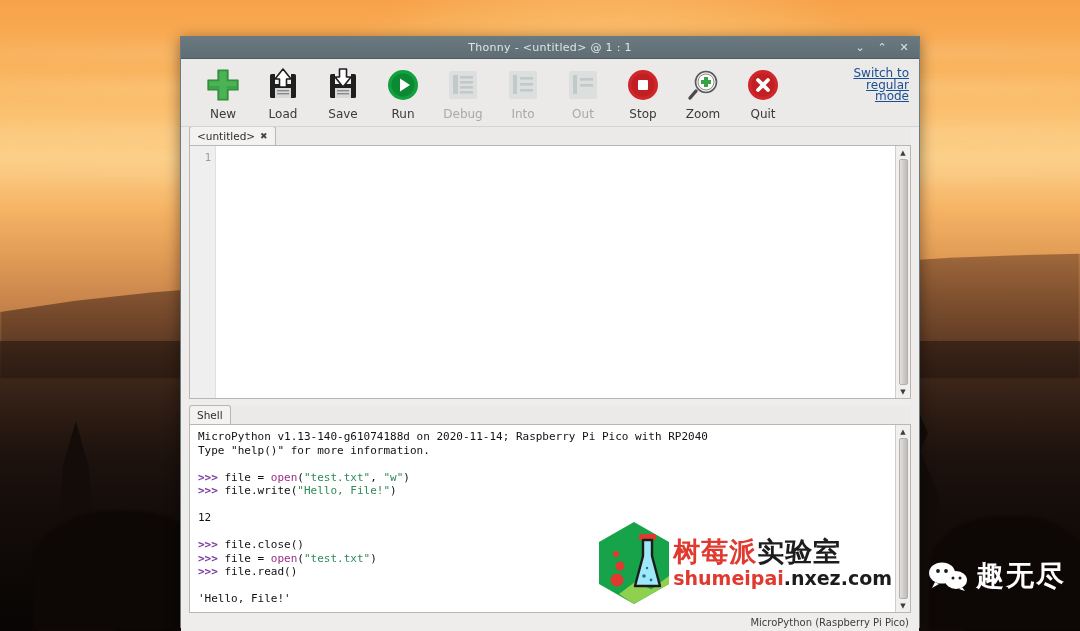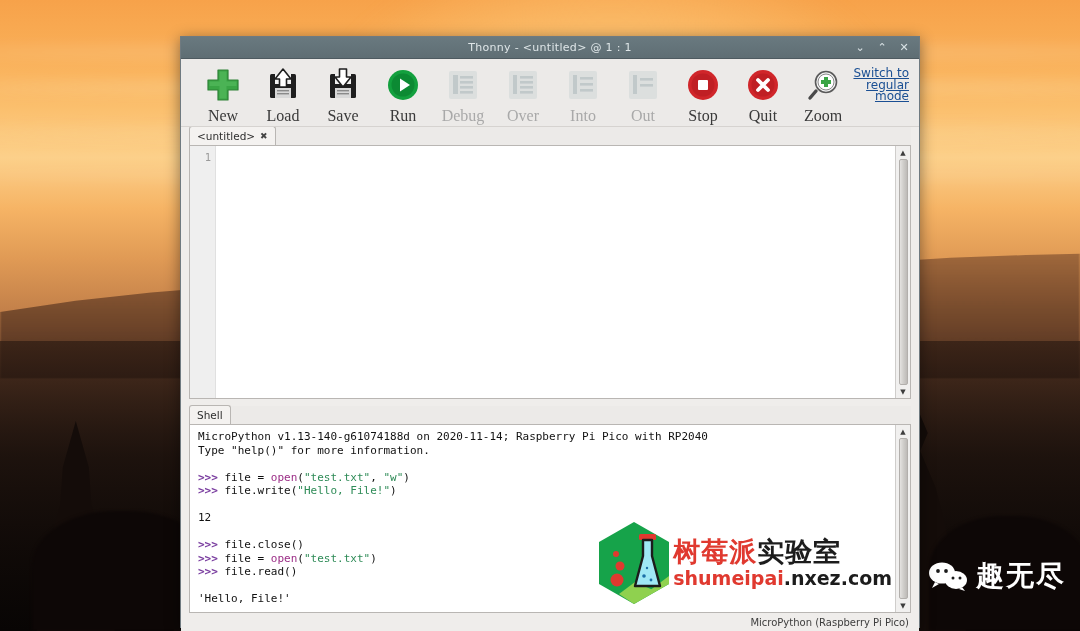--- a/index.html
+++ b/index.html
@@ -120,21 +120,21 @@
     display: flex; align-items: flex-start;
     padding: 6px 0 0 12px;
     position: relative;
     border-bottom: 1px solid #d6d3d0;
   }
   .tbtn {
     width: 60px; display: flex; flex-direction: column;
     align-items: center; cursor: pointer;
   }
   .tbtn .ico { height: 40px; display: flex; align-items: center; justify-content: center; }
-  .tbtn .lbl { font-size: 16px; color: #3a3a3a; margin-top: 2px; font-family: Liberation Serif, serif; }
+  .tbtn .lbl { font-size: 12px; color: #3a3a3a; margin-top: 2px; }
   .tbtn.disabled .lbl { color: #a9a9a9; }
   .tbtn.disabled .ico { opacity: 0.45; }
   #mode-link {
     position: absolute; right: 10px; top: 9px;
     width: 62px; text-align: right;
     font-size: 12px; line-height: 11.5px;
     color: #1a4f93; text-decoration: underline; cursor: pointer;
   }
 
   
@@ -361,33 +361,20 @@
           <rect x="5" y="5" width="5" height="19" fill="#8fa2a6"></rect>
           <rect x="12" y="6" width="13" height="2.6" fill="#8fa2a6"></rect>
           <rect x="12" y="11" width="13" height="2.6" fill="#8fa2a6"></rect>
           <rect x="12" y="16" width="13" height="2.6" fill="#8fa2a6"></rect>
           <rect x="12" y="21" width="13" height="2.6" fill="#8fa2a6"></rect>
         </svg>
       </span>
       <span class="lbl">Debug</span>
     </div>
 
-    <div class="tbtn disabled">
-      <span class="ico">
-        <svg width="30" height="30" viewBox="0 0 30 30">
-          <rect x="1" y="1" width="28" height="28" rx="2" fill="#c9d2d4"></rect>
-          <rect x="5" y="5" width="4" height="19" fill="#8fa2a6"></rect>
-          <rect x="12" y="6" width="13" height="2.6" fill="#8fa2a6"></rect>
-          <rect x="12" y="11" width="13" height="2.6" fill="#8fa2a6"></rect>
-          <rect x="12" y="16" width="13" height="2.6" fill="#8fa2a6"></rect>
-          <rect x="12" y="21" width="13" height="2.6" fill="#8fa2a6"></rect>
-        </svg>
-      </span>
-      <span class="lbl">Over</span>
-    </div>
 
     <div class="tbtn disabled">
       <span class="ico">
         <svg width="30" height="30" viewBox="0 0 30 30">
           <rect x="1" y="1" width="28" height="28" rx="2" fill="#c9d2d4"></rect>
           <rect x="5" y="5" width="4" height="19" fill="#8fa2a6"></rect>
           <rect x="12" y="7" width="13" height="2.6" fill="#8fa2a6"></rect>
           <rect x="12" y="13" width="13" height="2.6" fill="#8fa2a6"></rect>
           <rect x="12" y="19" width="13" height="2.6" fill="#8fa2a6"></rect>
         </svg>
@@ -414,38 +401,38 @@
           <circle cx="16" cy="16" r="11.5" fill="#c01f24"></circle>
           <rect x="11" y="11" width="10" height="10" rx="1" fill="#ffffff"></rect>
         </svg>
       </span>
       <span class="lbl">Stop</span>
     </div>
 
     <div class="tbtn">
       <span class="ico">
         <svg width="32" height="32" viewBox="0 0 32 32">
-          <circle cx="16" cy="16" r="15" fill="#d0262a"></circle>
-          <circle cx="16" cy="16" r="11.5" fill="#c01f24"></circle>
-          <path d="M11 11 L21 21 M21 11 L11 21" stroke="#ffffff" stroke-width="3.8" stroke-linecap="round"></path>
-        </svg>
-      </span>
-      <span class="lbl">Quit</span>
-    </div>
-
-    <div class="tbtn">
-      <span class="ico">
-        <svg width="32" height="32" viewBox="0 0 32 32">
           <line x1="9" y1="22" x2="3" y2="29" stroke="#4a4a4a" stroke-width="3.4" stroke-linecap="round"></line>
           <circle cx="19" cy="13" r="10.5" fill="#f3f3f3" stroke="#5a5a5a" stroke-width="1.6"></circle>
           <circle cx="19" cy="13" r="8" fill="#ffffff" stroke="#8a8a8a" stroke-width="1"></circle>
           <path d="M17 8 H21 V11 H24 V15 H21 V18 H17 V15 H14 V11 H17 Z" fill="#3aa545"></path>
         </svg>
       </span>
       <span class="lbl">Zoom</span>
+    </div>
+
+    <div class="tbtn">
+      <span class="ico">
+        <svg width="32" height="32" viewBox="0 0 32 32">
+          <circle cx="16" cy="16" r="15" fill="#d0262a"></circle>
+          <circle cx="16" cy="16" r="11.5" fill="#c01f24"></circle>
+          <path d="M11 11 L21 21 M21 11 L11 21" stroke="#ffffff" stroke-width="3.8" stroke-linecap="round"></path>
+        </svg>
+      </span>
+      <span class="lbl">Quit</span>
     </div>
 
     <div id="mode-link">Switch to regular mode</div>
   </div>
 
   <div id="editor-area">
     <div class="tabstrip">
       <div class="tab">
         <span>&lt;untitled&gt;</span>
         <span class="x">✖</span>

